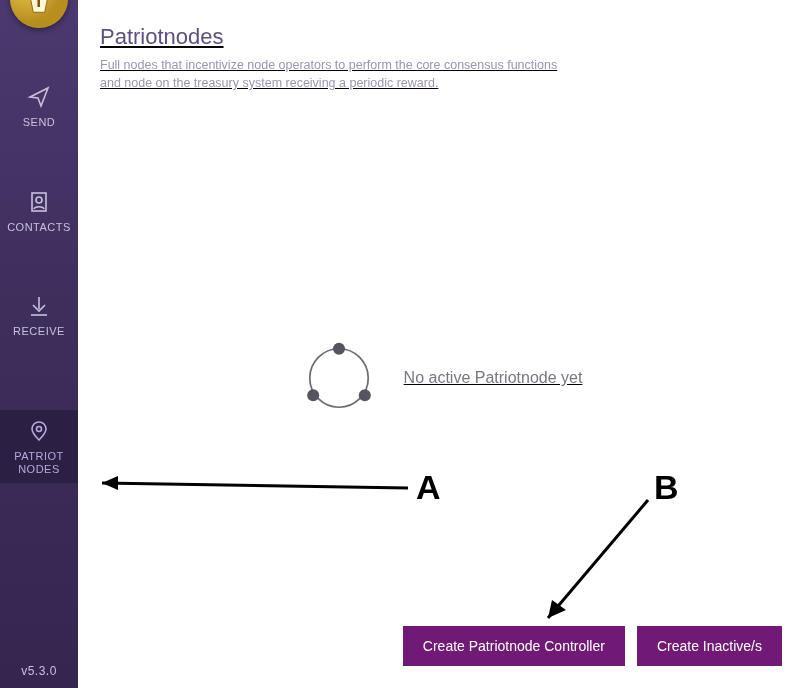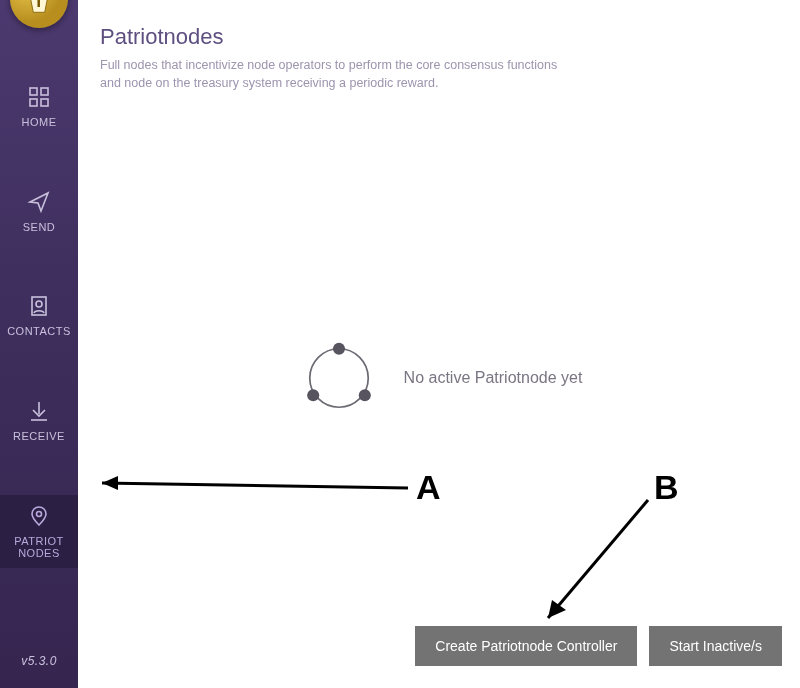--- a/index.html
+++ b/index.html
@@ -25,47 +25,47 @@
     box-shadow: 0 2px 6px rgba(0,0,0,.4);
     margin-top: -30px; 
     display:flex; align-items:center; justify-content:center;
   }
   .logo svg { width:38px; height:38px; }
 
   .nav { width:100%; display:flex; flex-direction:column; align-items:center; margin-top:48px; gap:44px; }
   .nav-item { width:100%; display:flex; flex-direction:column; align-items:center; gap:6px; cursor:pointer; padding:8px 0; color:#c9c0dc; }
   .nav-item .icon { width:26px; height:26px; display:flex; align-items:center; justify-content:center; }
   .nav-item .label { text-align:center; font-size:11px; line-height:1.15; }
-  .nav-item.active { background:#2b1f43; color:#b9a9dc; }
+  .nav-item.active { background:#2b1f43; color:#b9a9dc;margin-top:20px; }
 
   .spacer { flex:1 1 auto; }
 
-  .version { color:#c9c0dc; font-size:12px; padding:12px 0 20px;font-style:italic; }
+  .version { color:#c9c0dc; font-size:12px; padding:12px 0 10px; }
 
   
   .main {
     flex:1 1 auto; height:688px; position:relative; background:#ffffff;
     padding:24px 22px 24px 22px;
-    display:flex; flex-direction:column;
+    display:flex; flex-direction:column;text-decoration:underline;
   }
   .page-title { color:#5e4f80; font-size:22px; font-weight:500; margin-bottom:6px; }
   .page-subtitle { color:#9d94ae; font-size:12.5px; line-height:1.45; max-width:480px; }
 
   .empty-state {
     flex:1; display:flex; flex-direction:row; align-items:center; justify-content:center;
     gap:22px; color:#7a7582;
   }
   .network-icon { width:86px; height:86px; }
   .empty-text { font-size:16px; color:#7a7582; }
 
   .footer-buttons {
     position:absolute; bottom:22px; right:18px; display:flex; gap:12px;
   }
   .btn {
-    background:#737373; color:#ffffff; border:none;
+    background:#701a75; color:#ffffff; border:none;
     padding:12px 20px; font-size:14px; cursor:pointer;
   }
 
   
   .annotation { position:absolute; pointer-events:none; }
   .ann-label { font-family:Arial Black, Arial, sans-serif; font-weight:900; font-size:34px; color:#000; }
   .arrow-line { stroke:#000; stroke-width:3; fill:none; }
   .arrow-head { fill:#000; }
 
   
@@ -78,31 +78,20 @@
 <nav class="sidebar">
   <div class="logo">
     <svg viewBox="0 0 40 40">
       <path d="M20 6 L30 14 L26 34 L14 34 L10 14 Z" fill="#fff7d5" stroke="#8c6a12" stroke-width="1"></path>
       <text x="20" y="28" text-anchor="middle" font-size="18" font-weight="bold" fill="#775400">T</text>
     </svg>
   </div>
 
   <div class="nav">
 
-    <div class="nav-item">
-      <span class="icon">
-        <svg viewBox="0 0 24 24" width="24" height="24" fill="none" stroke-width="1.6">
-          <rect x="3" y="3" width="7" height="7"></rect>
-            <rect x="14" y="3" width="7" height="7"></rect>
-          <rect x="3" y="14" width="7" height="7"></rect>
-            <rect x="14" y="14" width="7" height="7"></rect>
-        </svg>
-      </span>
-      <span class="label">HOME</span>
-    </div>
 
     <div class="nav-item">
       <span class="icon">
         <svg viewBox="0 0 24 24" width="24" height="24" fill="none" stroke-width="1.6">
           <path d="M3 12 L21 3 L14 21 L11 13 Z"></path>
         </svg>
       </span>
       <span class="label">SEND</span>
     </div>
 
@@ -156,21 +145,21 @@
       <circle cx="50" cy="50" r="34" fill="none" stroke="#6d6a73" stroke-width="2"></circle>
       <circle cx="50" cy="16" r="7" fill="#575460"></circle>
       <circle cx="20" cy="70" r="7" fill="#575460"></circle>
       <circle cx="80" cy="70" r="7" fill="#575460"></circle>
     </svg>
     <div class="empty-text">No active Patriotnode yet</div>
   </div>
 
   <div class="footer-buttons">
     <button class="btn">Create Patriotnode Controller</button>
-    <button class="btn">Start Inactive/s</button>
+    <button class="btn">Create Inactive/s</button>
   </div>
 
   <div class="annotation" style="left:0; top:0; width:100%; height:100%;">
     <svg width="722" height="688" style="position:absolute; left:0; top:0;">
 
       <line class="arrow-line" x1="330" y1="488" x2="24" y2="483"></line>
       <polygon class="arrow-head" points="24,483 40,476 40,490"></polygon>
 
       <line class="arrow-line" x1="570" y1="500" x2="470" y2="618"></line>
       <polygon class="arrow-head" points="470,618 474,600 488,610"></polygon>

